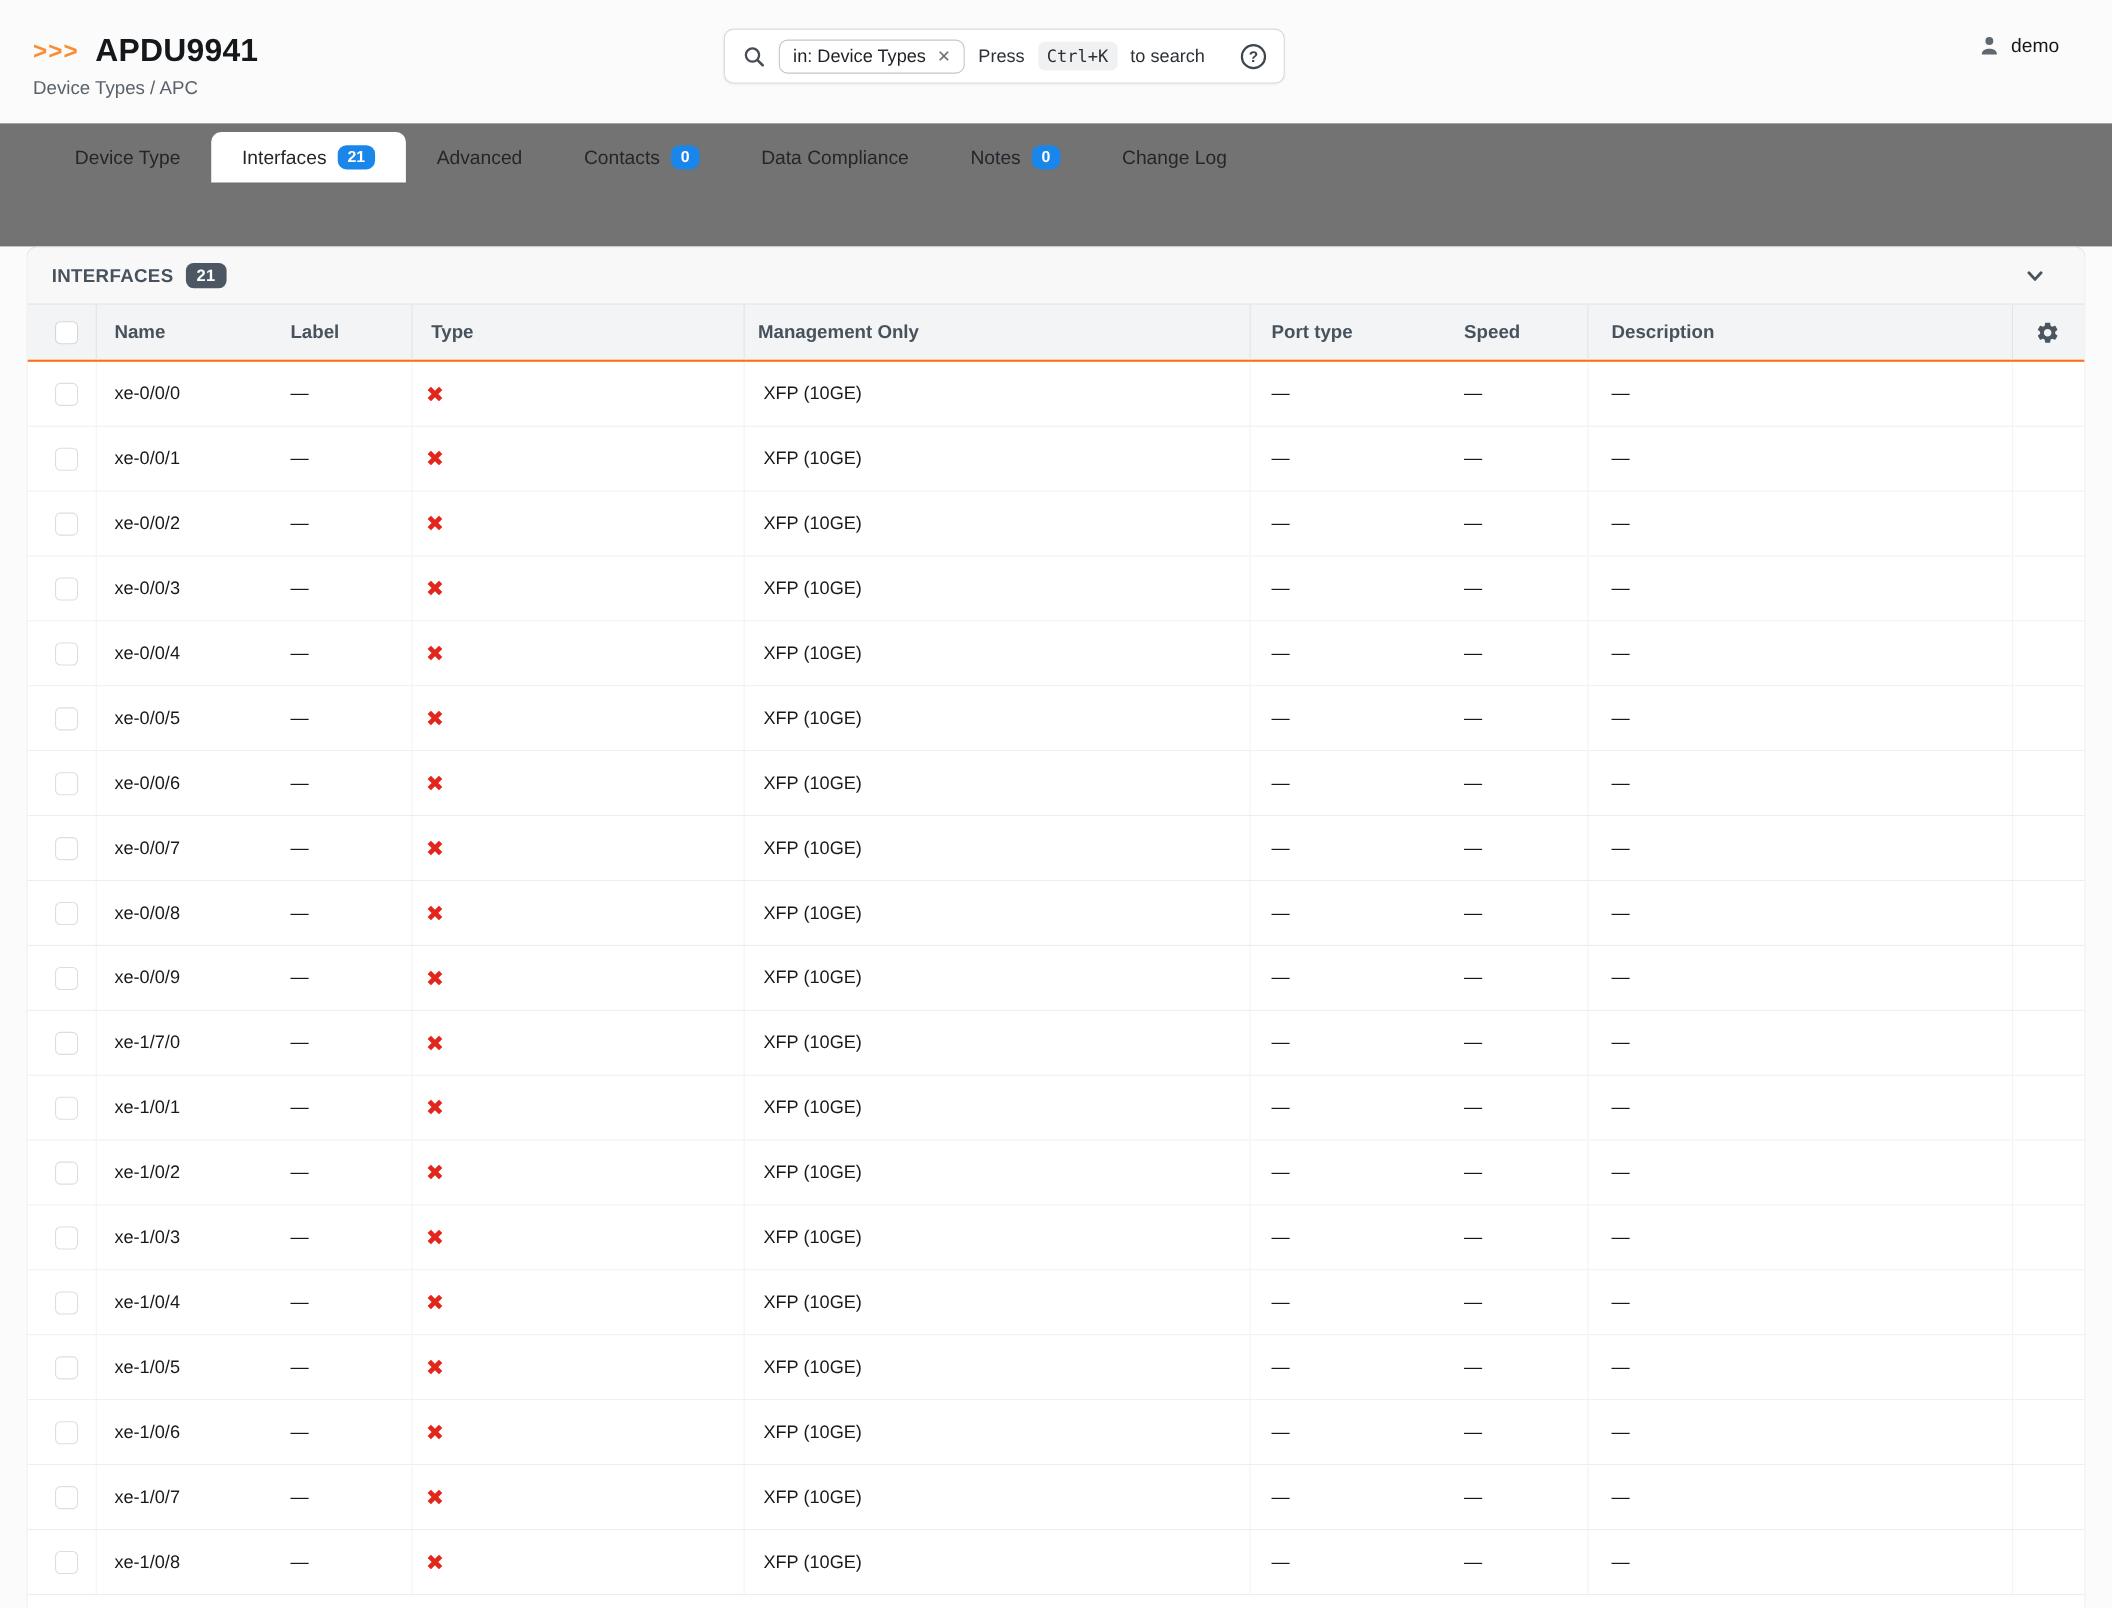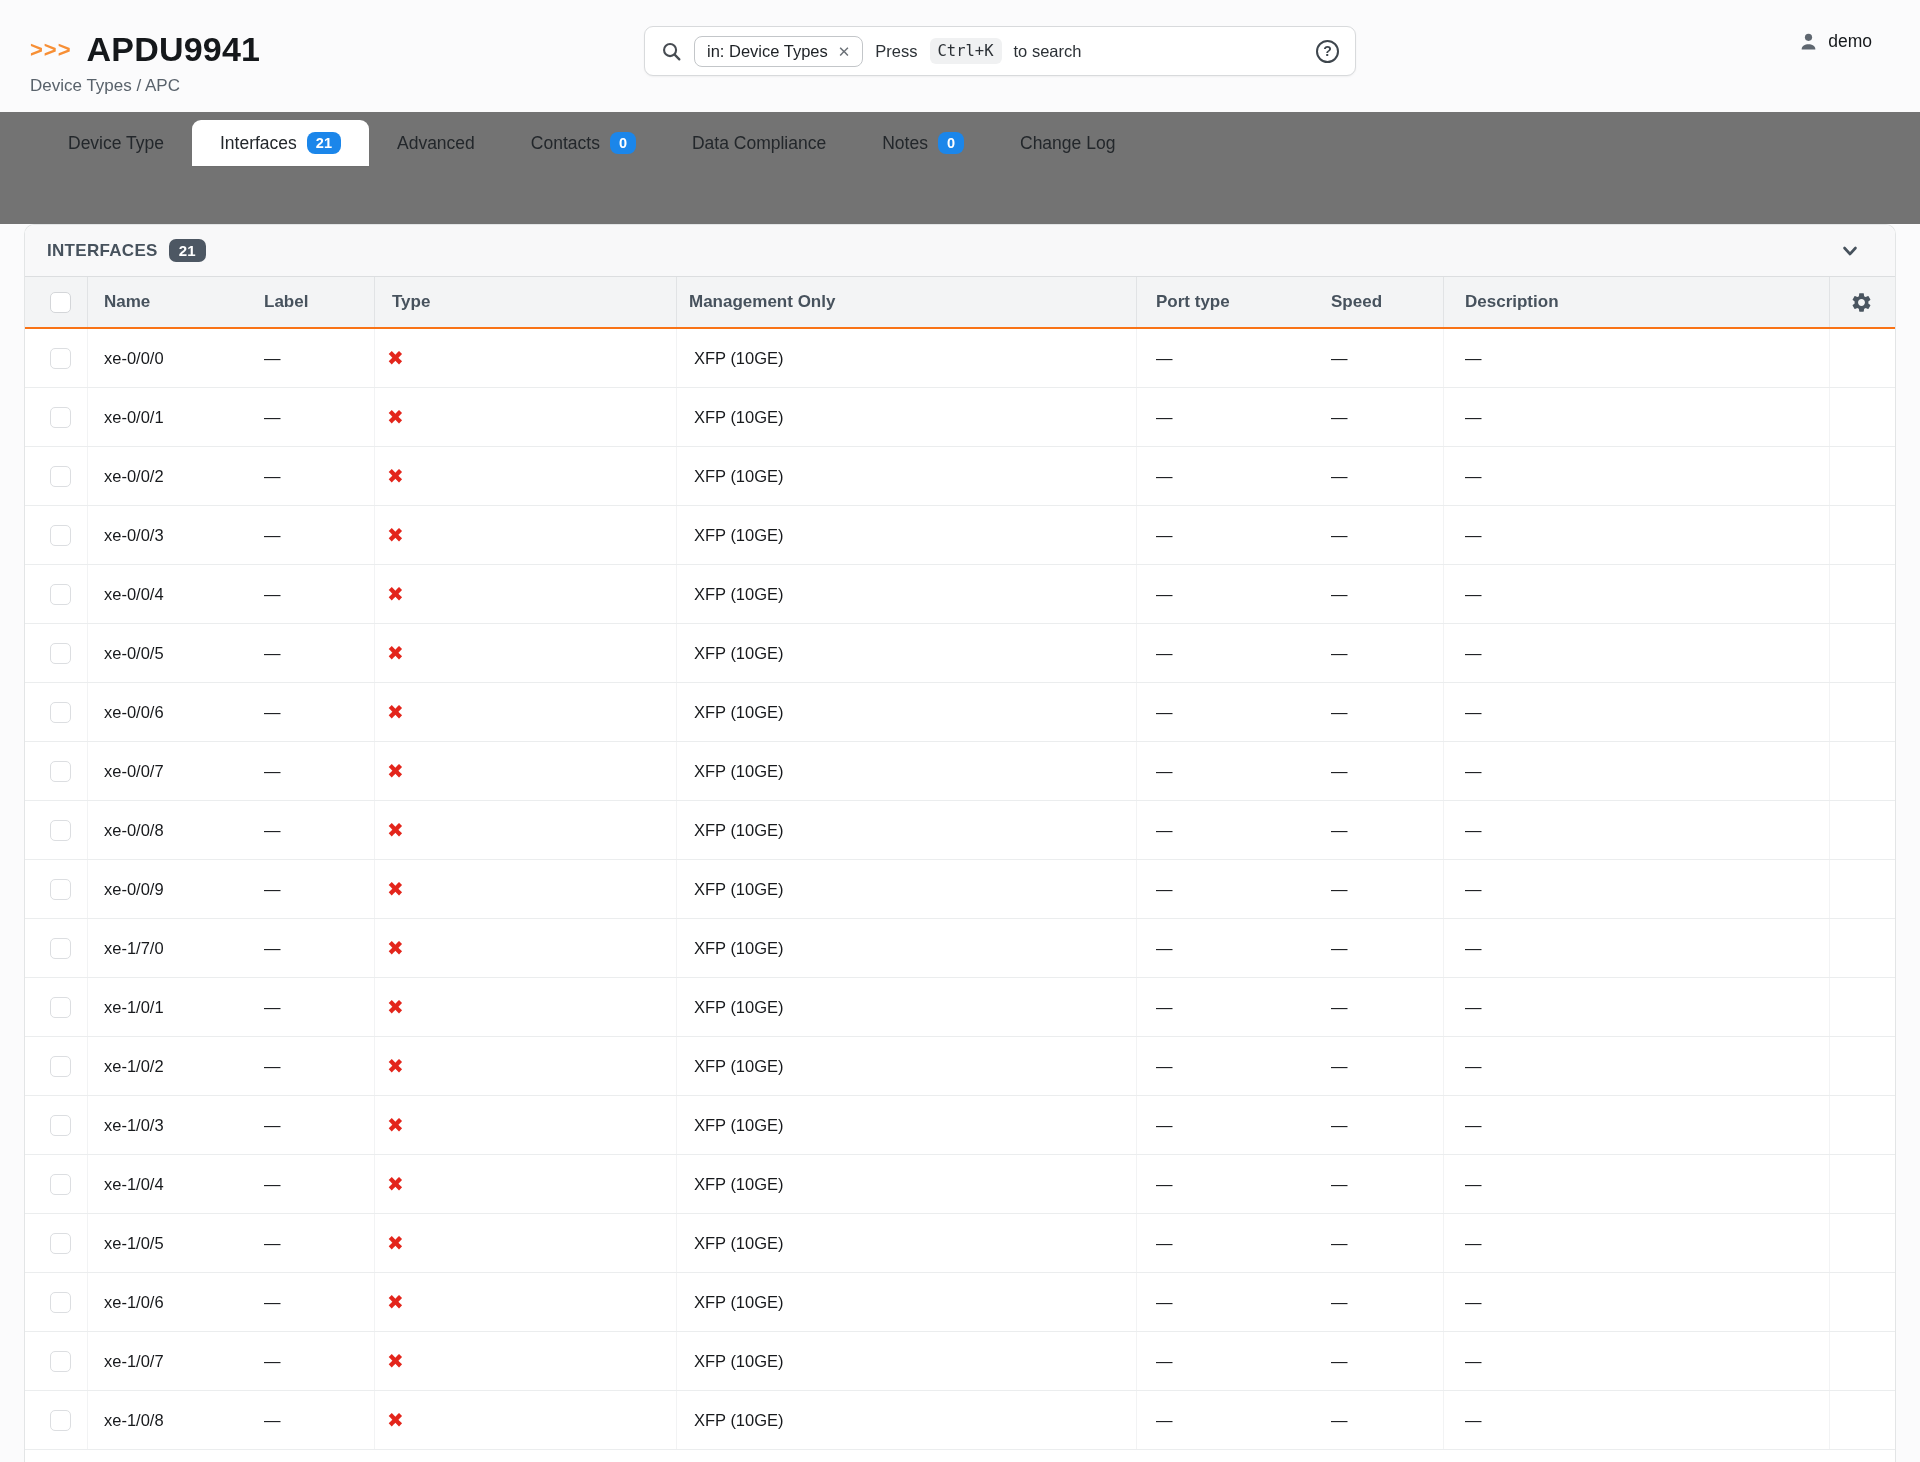--- a/index.html
+++ b/index.html
@@ -4,24 +4,24 @@
 <style>
   * { margin:0; padding:0; box-sizing:border-box; }
   html,body { width:1920px; height:1462px; overflow:hidden; background:#fbfbfc;
               font-family:"Liberation Sans", sans-serif; color:#17191c; }
 
   
   .page-header { position:relative; height:112px; background:#fbfbfc; }
   .title-block { position:absolute; left:30px; top:30px; }
   .title-row { display:flex; align-items:center; gap:15px; }
   .logo { color:var(--accent-orange,#f78f35); font-size:22px; font-weight:700; letter-spacing:1px; }
-  .page-title { font-size:34px; font-weight:700; letter-spacing:.2px; color:#15181b; }
+  .page-title { font-size:29px; font-weight:700; letter-spacing:.2px; color:#15181b; }
   .breadcrumb { margin-top:7px; font-size:17px; color:#59626b; }
 
-  .search-bar { position:absolute; left:644px; top:26px; width:712px; height:50px; background:#fff;
+  .search-bar { position:absolute; left:658px; top:26px; width:510px; height:50px; background:#fff;
                 border:1px solid #d8dadc; border-radius:9px; display:flex; align-items:center;
                 padding:0 16px; gap:12px; box-shadow:0 1px 2px rgba(0,0,0,.05); cursor:text; }
   .search-icon { flex:0 0 auto; display:flex; }
   .scope-chip { display:flex; align-items:center; gap:10px; border:1px solid #c3c6c9;
                 border-radius:8px; padding:5px 12px; font-size:16.5px; color:#1d2125; background:#fff; }
   .chip-close { color:#6b7177; font-size:15px; line-height:1; }
   .press-text { font-size:16.5px; color:#2c3136; }
   .kbd { font-family:"DejaVu Sans Mono", monospace; font-size:15.5px; background:#f0f1f2;
          border-radius:6px; padding:4px 8px; color:#2c3136; }
   .help-icon { margin-left:auto; width:23px; height:23px; border:2px solid #3e464d; border-radius:50%;

